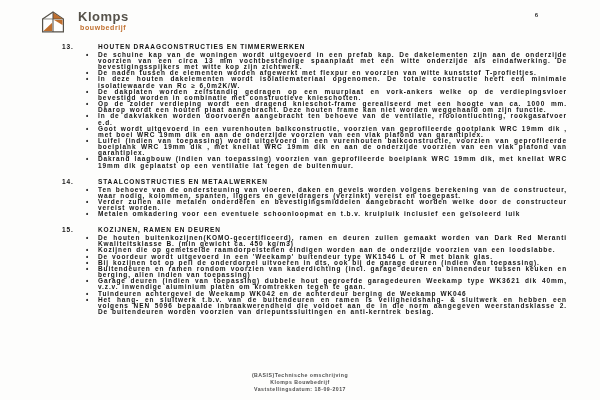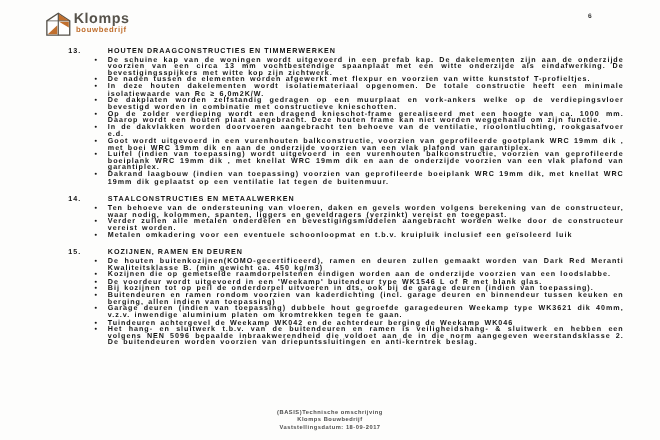--- a/index.html
+++ b/index.html
@@ -20,21 +20,21 @@
     font-size: 6px;
     font-weight: bold;
     color: #333;
   }
   .logo {
     position: absolute;
     top: 10px;
     left: 40px;
     display: flex;
     align-items: flex-start;
-    gap: 1px;
+    gap: 12px;
   }
   .logo-icon svg { display: block; }
   .logo-textcol { display: flex; flex-direction: column; line-height: 1; }
   .logo-title {
     font-size: 13px;
     font-weight: bold;
     color: var(--logo-dark, #56524a);
     letter-spacing: 0.5px;
   }
   .logo-subtitle {

